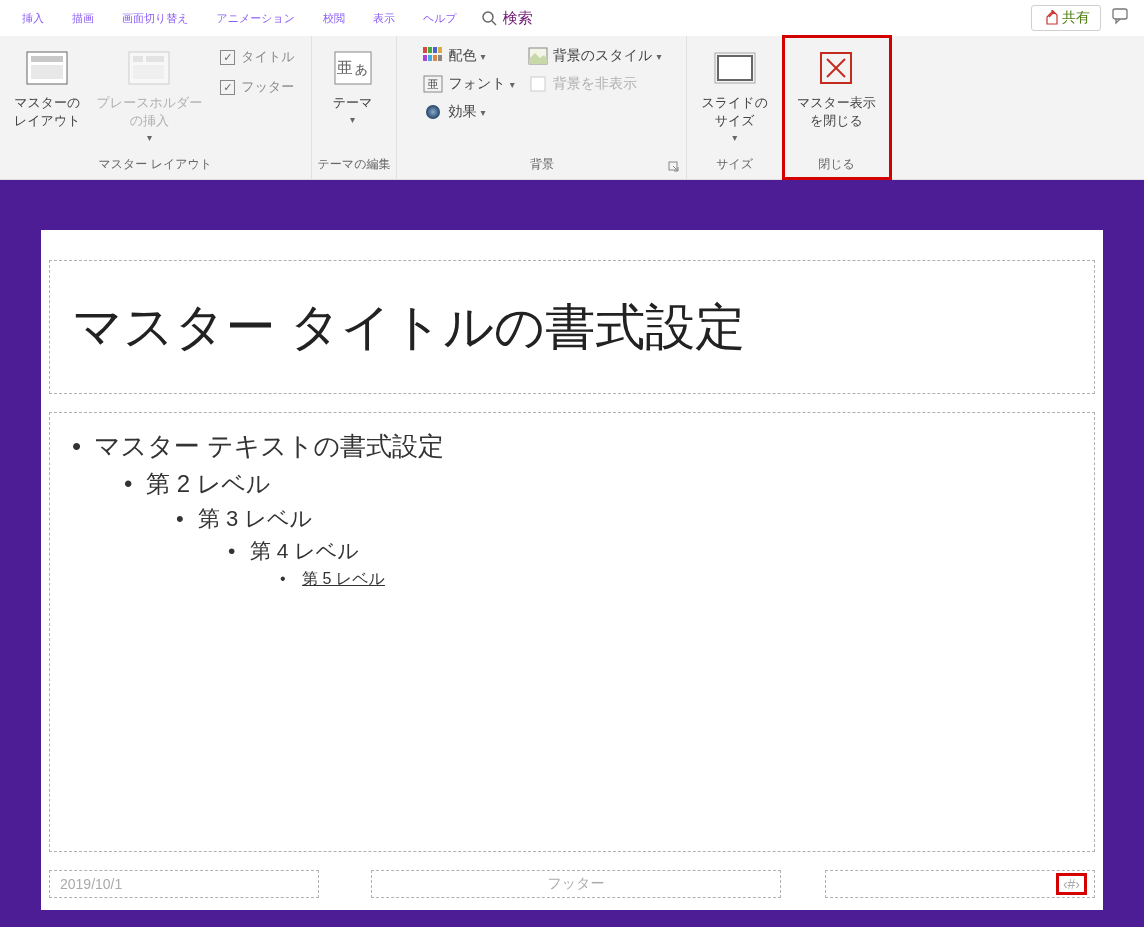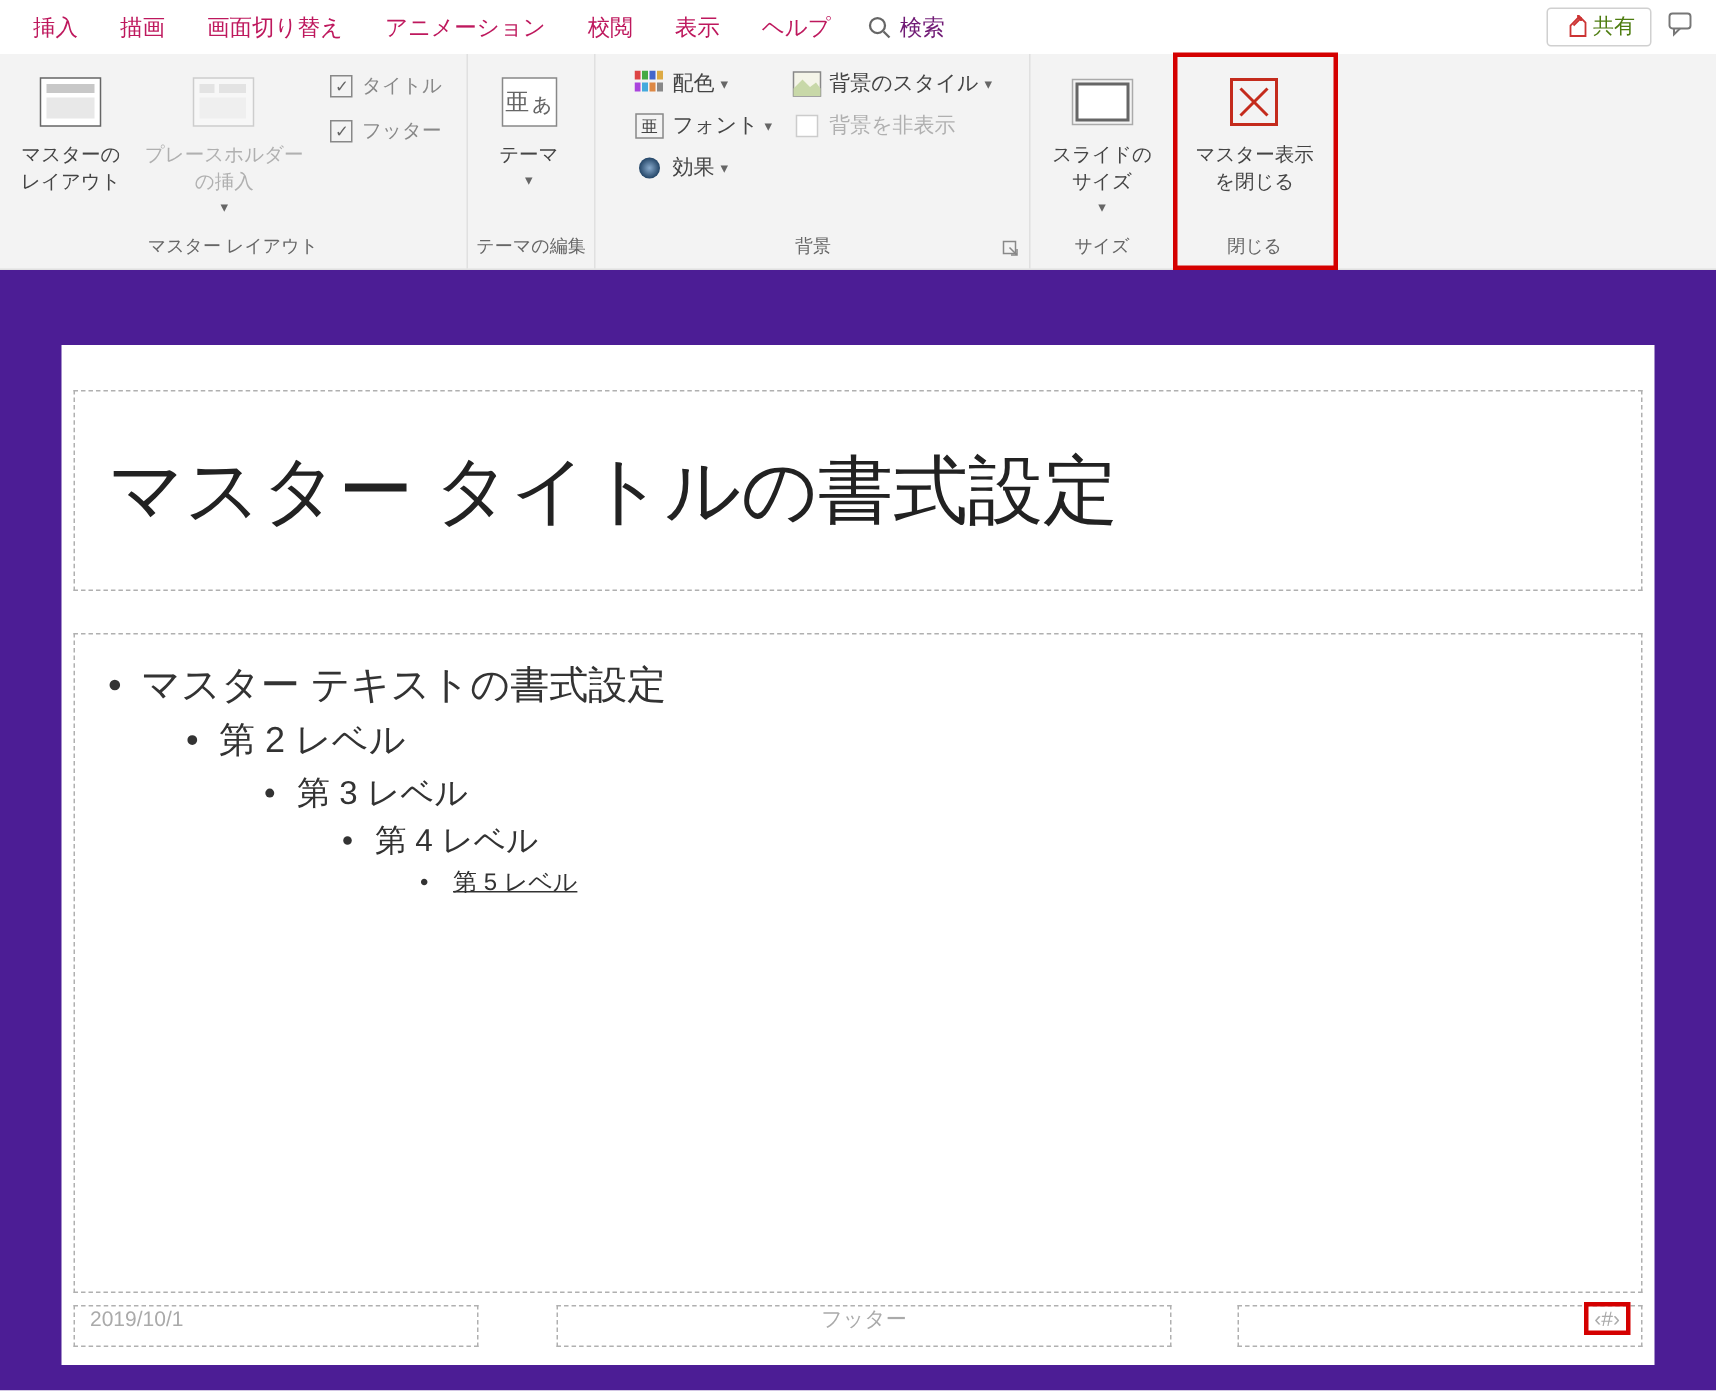--- a/index.html
+++ b/index.html
@@ -1,19 +1,19 @@
 <!DOCTYPE html>
 <html><head>
   <meta charset="utf-8">
   <style>
     * { margin: 0; padding: 0; box-sizing: border-box; font-family: "Yu Gothic UI", "Meiryo", sans-serif; }
     body { background: #ffffff; width: 1144px; height: 927px; overflow: hidden; }
     
     .tabs-row { display: flex; align-items: center; height: 36px; padding: 0 8px; background: #fff; }
-    .tab-item { padding: 4px 14px; font-size: 15px; color: #be185d; cursor: pointer; }
+    .tab-item { padding: 4px 14px; font-size: 11px; color: #8b5cf6; cursor: pointer; }
     .search-box { display: flex; align-items: center; margin-left: 10px; font-size: 15px; color: #701a75; cursor: text; }
     .search-box svg { margin-right: 6px; }
     .spacer { flex: 1; }
     .share-btn { display: flex; align-items: center; border: 1px solid #d0d0d0; border-radius: 3px; padding: 3px 10px; margin-right: 10px; color: #4d7c0f; font-size: 14px; cursor: pointer; }
     .share-btn svg { margin-right: 4px; }
     .comment-icon { margin-right: 5px; color: #666; cursor: pointer; }
     
     .ribbon { display: flex; height: 144px; background: #f3f3f3; border-bottom: 1px solid #e0e0e0; }
     .ribbon-group { display: flex; flex-direction: column; border-right: 1px solid #e0e0e0; padding: 4px 6px 0 6px; position: relative; }
     .group-content { flex: 1; display: flex; align-items: flex-start; }
@@ -37,30 +37,30 @@
     
     .dialog-launcher { position: absolute; right: 4px; bottom: 6px; width: 14px; height: 14px; cursor: pointer; }
     
     .highlighted { outline: 3px solid #d40000; outline-offset: -2px; }
     
     .editor-area { background: #4c1d95; padding-top: 50px; display: flex; justify-content: center; height: calc(927px - 180px); }
     .slide { background: #fff; width: 1062px; height: 680px; position: relative; }
     .placeholder { position: absolute; border: 1px dashed #b0b0b0; }
     .title-ph { left: 8px; top: 30px; width: 1046px; height: 134px; display: flex; align-items: center; padding: 0 22px; }
     .title-text { font-size: 50px; font-weight: 300; color: #222; }
-    .content-ph { left: 8px; top: 192px; width: 1046px; height: 440px; padding: 14px 22px; }
+    .content-ph { left: 8px; top: 182px; width: 1046px; height: 440px; padding: 14px 22px; }
     .bullet-list { list-style: none; }
     .bullet-list li { font-size: 26px; color: #333; font-weight: 300; line-height: 1.5; position: relative; padding-left: 22px; }
     .bullet-list li::before { content: "•"; position: absolute; left: 0; }
     .bullet-list ul { list-style: none; margin-left: 30px; }
     .bullet-list .lvl2 { font-size: 24px; }
     .bullet-list .lvl3 { font-size: 22px; }
     .bullet-list .lvl4 { font-size: 21px; }
     .bullet-list .lvl5 { font-size: 16px; text-decoration: underline; }
-    .footer-ph { bottom: 12px; height: 28px; display: flex; align-items: flex-start; padding: 0 10px; font-size: 14px; color: #aaa; }
+    .footer-ph { bottom: 12px; height: 28px; display: flex; align-items: center; padding: 0 10px; font-size: 14px; color: #aaa; }
     .date-ph { left: 8px; width: 270px; }
     .foot-ph { left: 330px; width: 410px; justify-content: center; }
     .num-ph { right: 8px; width: 270px; justify-content: flex-end; }
     .num-highlight { outline: 3px solid #d40000; padding: 0 4px; }
   </style>
 </head>
 <body>
 
 <div class="tabs-row">
   <div class="tab-item">挿入</div>

